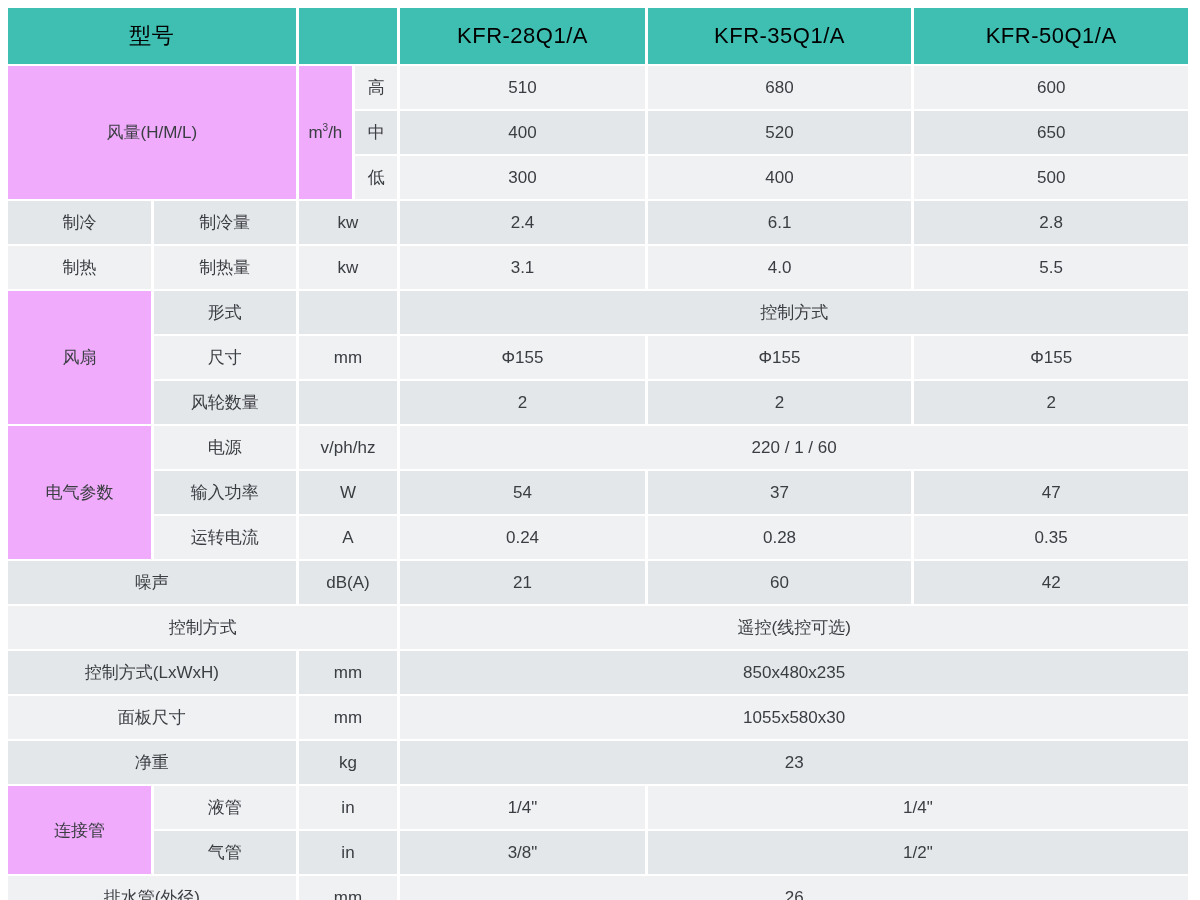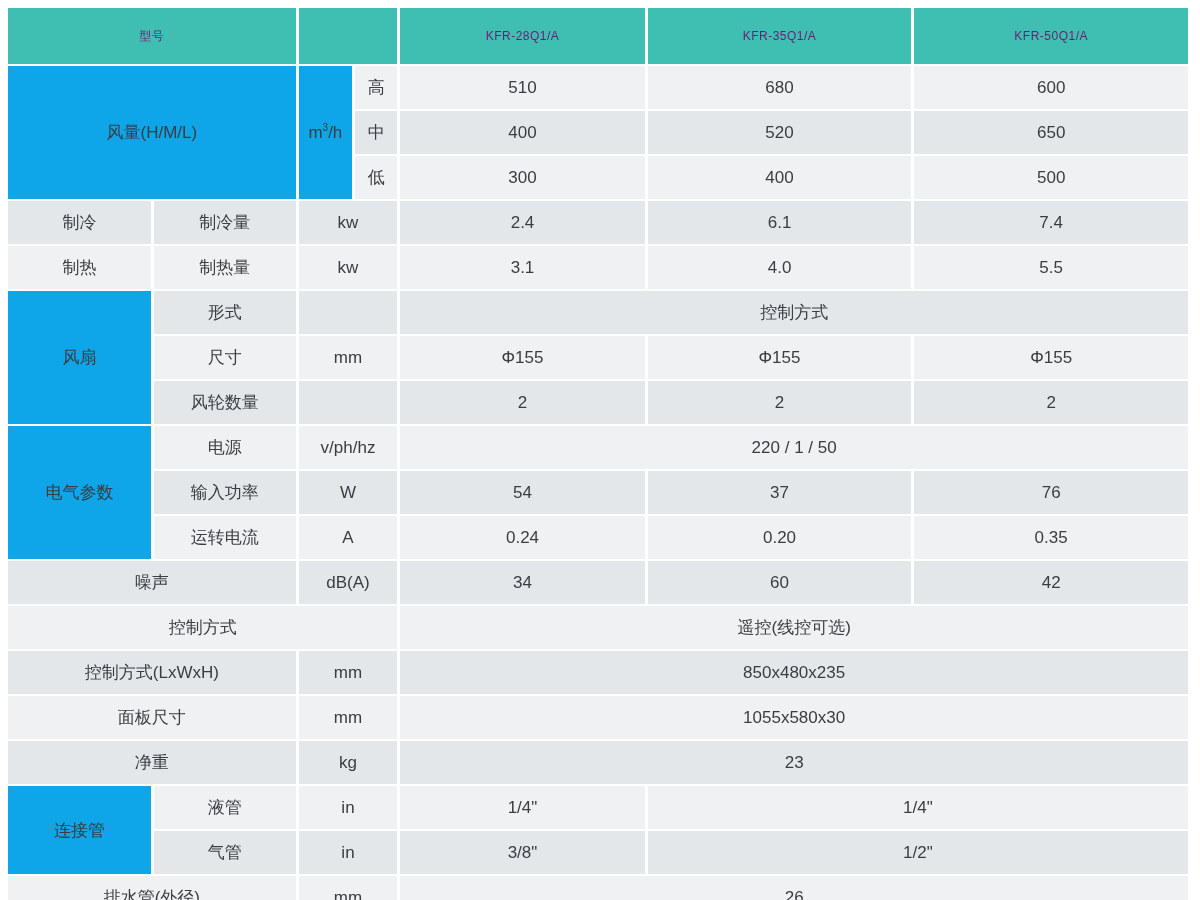--- a/index.html
+++ b/index.html
@@ -23,28 +23,28 @@
     text-align: center;
     vertical-align: middle;
     height: 41px;
     font-size: 17px;
     color: #3a3d41;
     overflow: hidden;
     white-space: nowrap;
   }
   tr.head td {
     background: #3fbfb2;
-    color: #701a75;
-    font-size: 12px;
+    color: #000000;
+    font-size: 22px;
     height: 54px;
     letter-spacing: 0.5px;
   }
   td.light  { background: #eff1f3; }
   td.dark   { background: #e4e7ea; }
-  td.merged { background: #0ea5e9; }
+  td.merged { background: #f0abfc; }
   sup {
     font-size: 10px;
     vertical-align: super;
     line-height: 0;
   }
 </style>
 </head>
 <body>
 
 <div class="wrap">
@@ -90,21 +90,21 @@
       <td class="light">400</td>
       <td class="light">500</td>
     </tr>
 
     <tr>
       <td class="dark">制冷</td>
       <td class="dark">制冷量</td>
       <td colspan="2" class="dark">kw</td>
       <td class="dark">2.4</td>
       <td class="dark">6.1</td>
-      <td class="dark">7.4</td>
+      <td class="dark">2.8</td>
     </tr>
 
     <tr>
       <td class="light">制热</td>
       <td class="light">制热量</td>
       <td colspan="2" class="light">kw</td>
       <td class="light">3.1</td>
       <td class="light">4.0</td>
       <td class="light">5.5</td>
     </tr>
@@ -129,43 +129,43 @@
       <td colspan="2" class="dark"></td>
       <td class="dark">2</td>
       <td class="dark">2</td>
       <td class="dark">2</td>
     </tr>
 
     <tr>
       <td rowspan="3" class="merged">电气参数</td>
       <td class="light">电源</td>
       <td colspan="2" class="light">v/ph/hz</td>
-      <td colspan="3" class="light">220 / 1 / 50</td>
+      <td colspan="3" class="light">220 / 1 / 60</td>
     </tr>
 
     <tr>
       <td class="dark">输入功率</td>
       <td colspan="2" class="dark">W</td>
       <td class="dark">54</td>
       <td class="dark">37</td>
-      <td class="dark">76</td>
+      <td class="dark">47</td>
     </tr>
 
     <tr>
       <td class="light">运转电流</td>
       <td colspan="2" class="light">A</td>
       <td class="light">0.24</td>
-      <td class="light">0.20</td>
+      <td class="light">0.28</td>
       <td class="light">0.35</td>
     </tr>
 
     <tr>
       <td colspan="2" class="dark">噪声</td>
       <td colspan="2" class="dark">dB(A)</td>
-      <td class="dark">34</td>
+      <td class="dark">21</td>
       <td class="dark">60</td>
       <td class="dark">42</td>
     </tr>
 
     <tr>
       <td colspan="4" class="light">控制方式</td>
       <td colspan="3" class="light">遥控(线控可选)</td>
     </tr>
 
     <tr>

